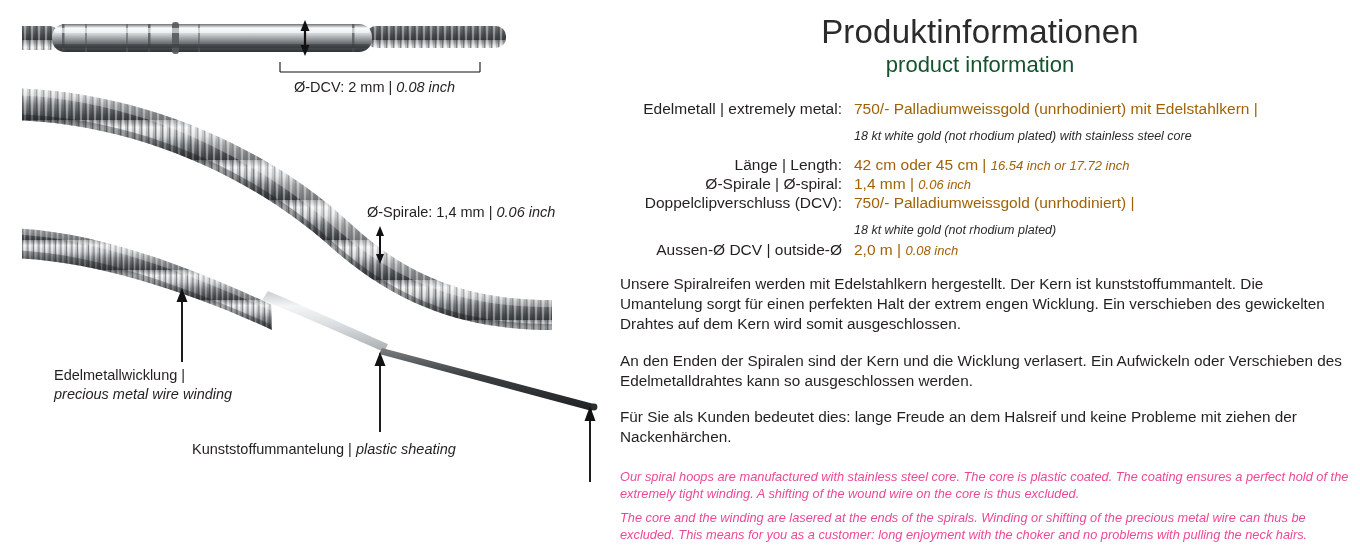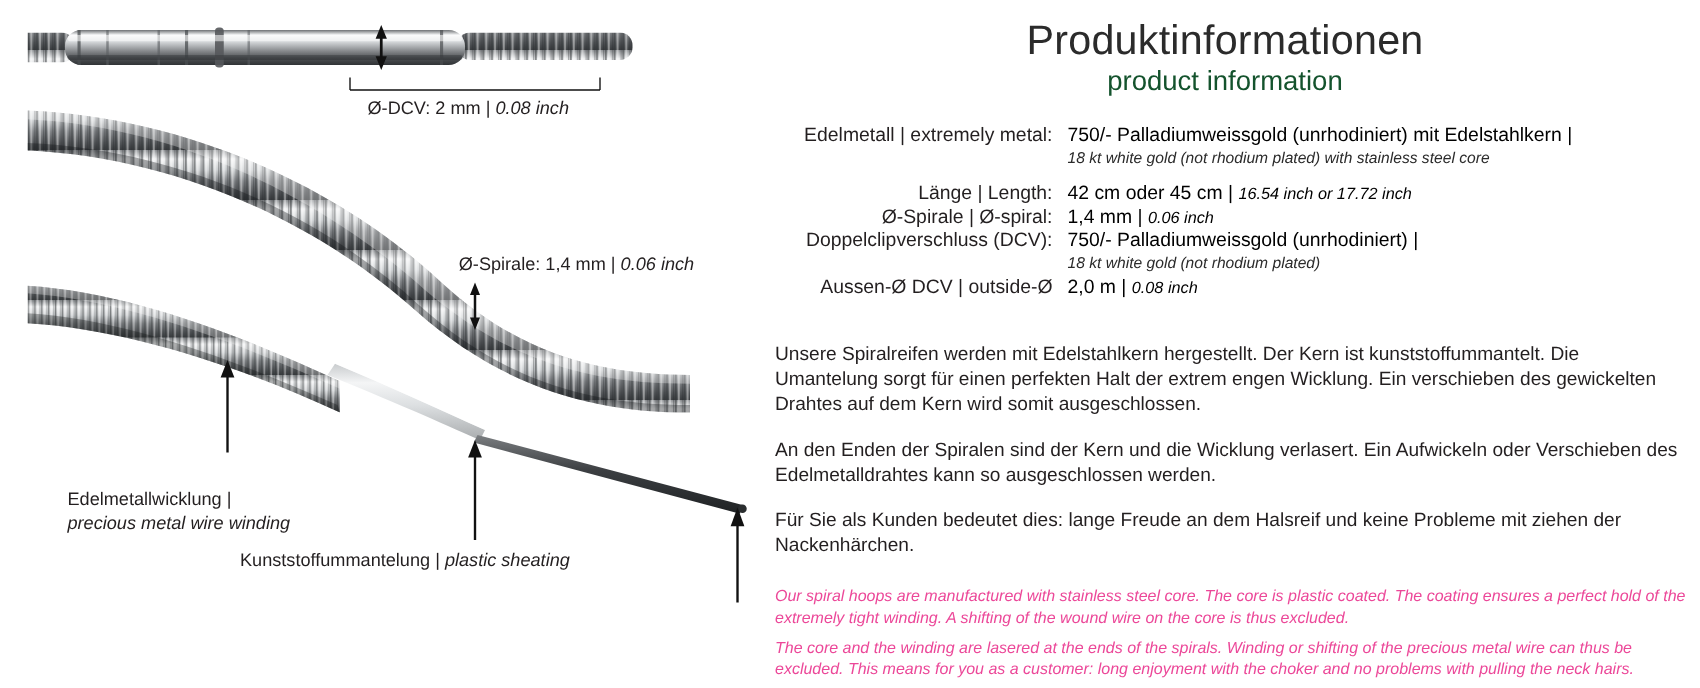--- a/index.html
+++ b/index.html
@@ -42,21 +42,21 @@
   }
   .illus-label .it {
     font-style: italic;
   }
   .illus-label.two-line {
     line-height: 1.3;
   }
 
   #label-dcv      { left: 272px; top: 78px; }
   #label-spirale  { left: 345px; top: 203px; }
-  #label-wicklung { left: 32px;  top: 391px; }
+  #label-wicklung { left: 32px;  top: 366px; }
   #label-kunst    { left: 170px; top: 440px; }
   #label-kern     { left: 338px; top: 502px; }
 
   
   #info {
     position: absolute;
     left: 600px;
     top: 12px;
     width: 760px;
     height: 550px;
@@ -100,33 +100,33 @@
     width: 222px;
     flex: 0 0 222px;
     text-align: right;
     padding-right: 12px;
     font-size: 15.5px;
     color: #231f20;
     white-space: nowrap;
   }
   .spec-value {
     font-size: 15.5px;
-    color: #000000;
+    color: #a16207;
     white-space: nowrap;
   }
   .spec-value .it {
     font-style: italic;
     font-size: 13px;
   }
   .spec-sub {
     margin-left: 234px;
     font-style: italic;
     font-size: 12.5px;
     color: #2b2b2b;
-    margin-top: 1px;
+    margin-top: 11px;
     margin-bottom: 4px;
     white-space: nowrap;
   }
   .spec-gap { height: 9px; }
 
   
   #paragraphs {
     position: absolute;
     left: 20px;
     top: 262px;

